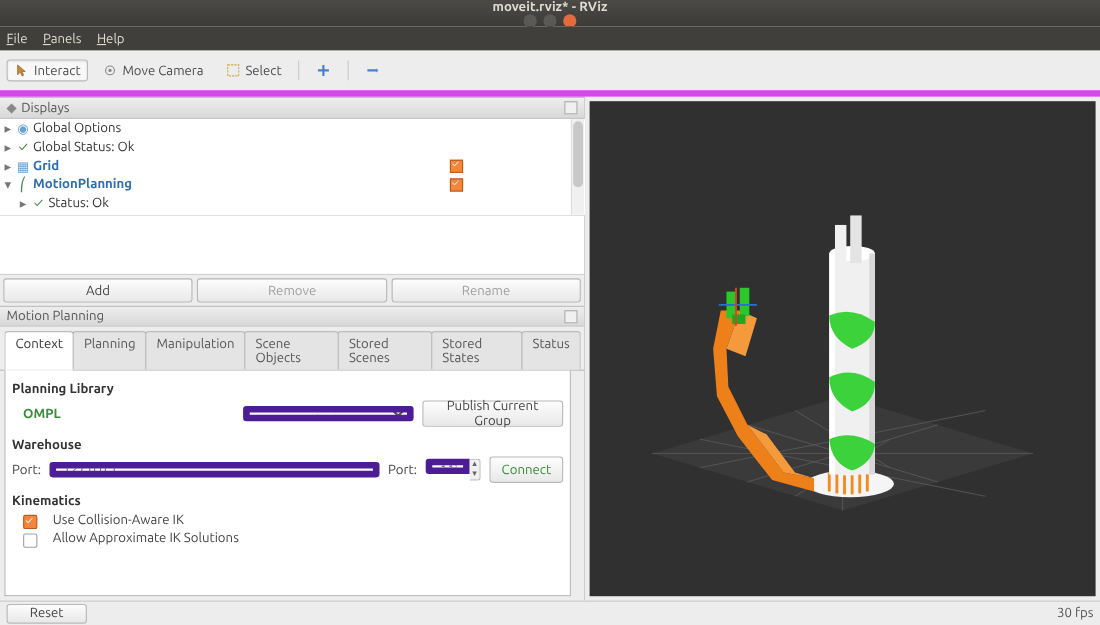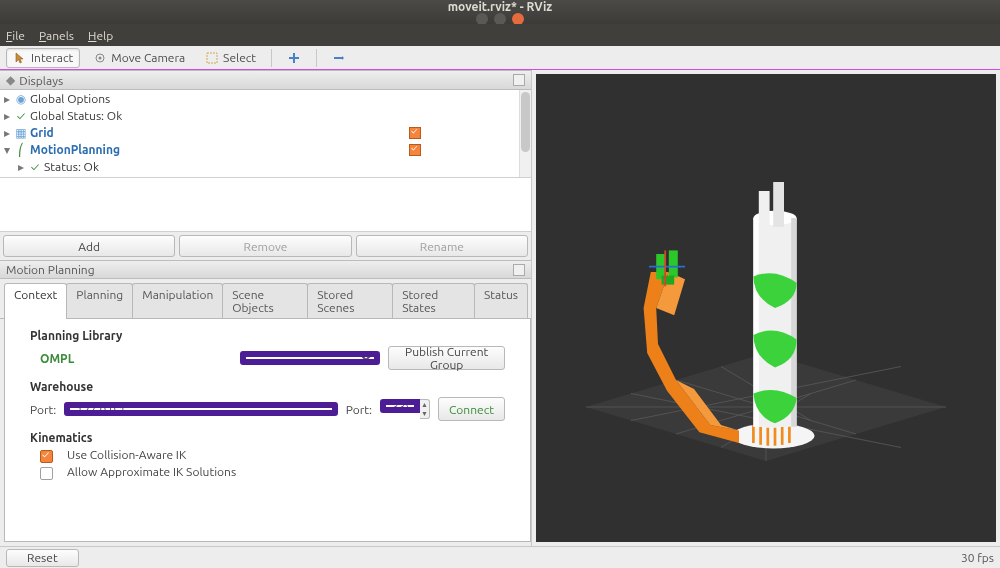--- a/index.html
+++ b/index.html
@@ -6,21 +6,21 @@
 html, body { width: 1000px; height: 568px; overflow: hidden; background: #f2f1f0; }
 .window { width: 100%; height: 100%; display: flex; flex-direction: column; background: #ededed; }
 .titlebar { height: 24px; background: linear-gradient(#4b4a46, #3c3b37); color: #dfdbd2; display: flex; align-items: center; padding: 0 8px; font-weight: bold; flex-direction: column; }
 .titlebar .title { flex: 1; }
 .tb-buttons { display: flex; gap: 6px; }
 .tb-btn { width: 12px; height: 12px; border-radius: 6px; background: #5a5955; }
 .tb-btn.close { background: #e46b3e; }
 .menubar { height: 22px; background: #403f3b; color: #dfdbd2; display: flex; align-items: center; padding: 0 6px; gap: 14px; }
 .menubar span { cursor: default; }
 .menubar span u { text-decoration: underline; }
-.toolbar { height: 24px; background: #ededed; border-bottom: 1px solid #d946ef; display: flex; align-items: center; padding: 2px 6px; gap: 6px; }
+.toolbar { height: 42px; background: #ededed; border-bottom: 6px solid #d946ef; display: flex; align-items: center; padding: 2px 6px; gap: 6px; }
 .tool-btn { display: flex; align-items: center; gap: 4px; padding: 2px 6px; border: 1px solid transparent; border-radius: 3px; color: #4c4c4c; }
 .tool-btn.active { background: #f8f8f8; border: 1px solid #b8b8b8; box-shadow: inset 0 1px 2px rgba(0,0,0,0.1); }
 .tool-sep { width: 1px; height: 18px; background: #c8c8c8; margin: 0 2px; }
 .icon-sm { width: 14px; height: 14px; display: inline-block; }
 .main { flex: 1; display: flex; min-height: 0; }
 .left { width: 532px; display: flex; flex-direction: column; border-right: 1px solid #c8c8c8; }
 .panel-hdr { background: linear-gradient(#eeeeee, #d8d8d8); border: 1px solid #bcbcbc; border-left: none; border-right: none; padding: 2px 6px; color: #555; display: flex; align-items: center; }
 .panel-hdr .spacer { flex: 1; }
 .panel-hdr .sq { width: 12px; height: 12px; border: 1px solid #aaa; background: #f0f0f0; }
 .displays-tree { background: #fff; height: 88px; border-bottom: 1px solid #d0d0d0; overflow-y: auto; position: relative; }
@@ -33,21 +33,21 @@
 .blue-link { color: #2a6db0; font-weight: bold; }
 .displays-extra { background: #fff; height: 54px; border-bottom: 1px solid #d0d0d0; }
 .btn-row { display: flex; gap: 4px; padding: 3px; }
 .flat-btn { flex: 1; height: 22px; background: linear-gradient(#fdfdfd,#e8e8e8); border: 1px solid #b8b8b8; border-radius: 3px; color: #444; display: flex; align-items: center; justify-content: center; }
 .flat-btn.disabled { color: #a0a0a0; }
 .mp-panel { flex: 1; display: flex; flex-direction: column; min-height: 0; }
 .tabs { display: flex; border-bottom: 1px solid #b8b8b8; background: #ededed; padding: 4px 4px 0 4px; gap: 0; }
 .tab { padding: 4px 9px; border: 1px solid #b8b8b8; border-bottom: none; border-radius: 3px 3px 0 0; background: #e4e4e4; color: #555; margin-right: -1px; position: relative; }
 .tab.active { background: #fff; color: #333; z-index: 2; }
 .tab.active::after { content: ""; position: absolute; left: 0; right: 0; bottom: -1px; height: 1px; background: #fff; }
-.tab-body { flex: 1; background: #fff; border: 1px solid #b8b8b8; border-top: none; margin: 0 0 4px 4px; padding: 10px 25px; }
+.tab-body { flex: 1; background: #fff; border: 1px solid #b8b8b8; border-top: none; margin: 0 12px 4px 4px; padding: 10px 6px; }
 .section-h { font-weight: bold; color: #333; margin-bottom: 4px; margin-top: 10px; }
 .section-h:first-child { margin-top: 0; }
 .row { display: flex; align-items: center; gap: 8px; margin: 4px 0; }
 .row label { color: #444; }
 .ompl { color: #3a8b3a; font-weight: bold; margin-left: 10px; }
 select, input[type=text] { height: 14px; border: 6px solid #4c1d95; border-radius: 3px; background: #fff; padding: 0 6px; color: #555; }
 .btn { height: 24px; padding: 0 10px; background: linear-gradient(#fdfdfd,#e8e8e8); border: 1px solid #b8b8b8; border-radius: 3px; color: #444; display: inline-flex; align-items: center; }
 .btn.green { color: #3a8b3a; }
 .checkbox { width: 13px; height: 13px; border: 1px solid #a0a0a0; border-radius: 2px; background: #fff; display: inline-block; margin-right: 6px; position: relative; top: 2px; }
 .checkbox.on { background: #f5843c; border-color: #b85c1e; }

